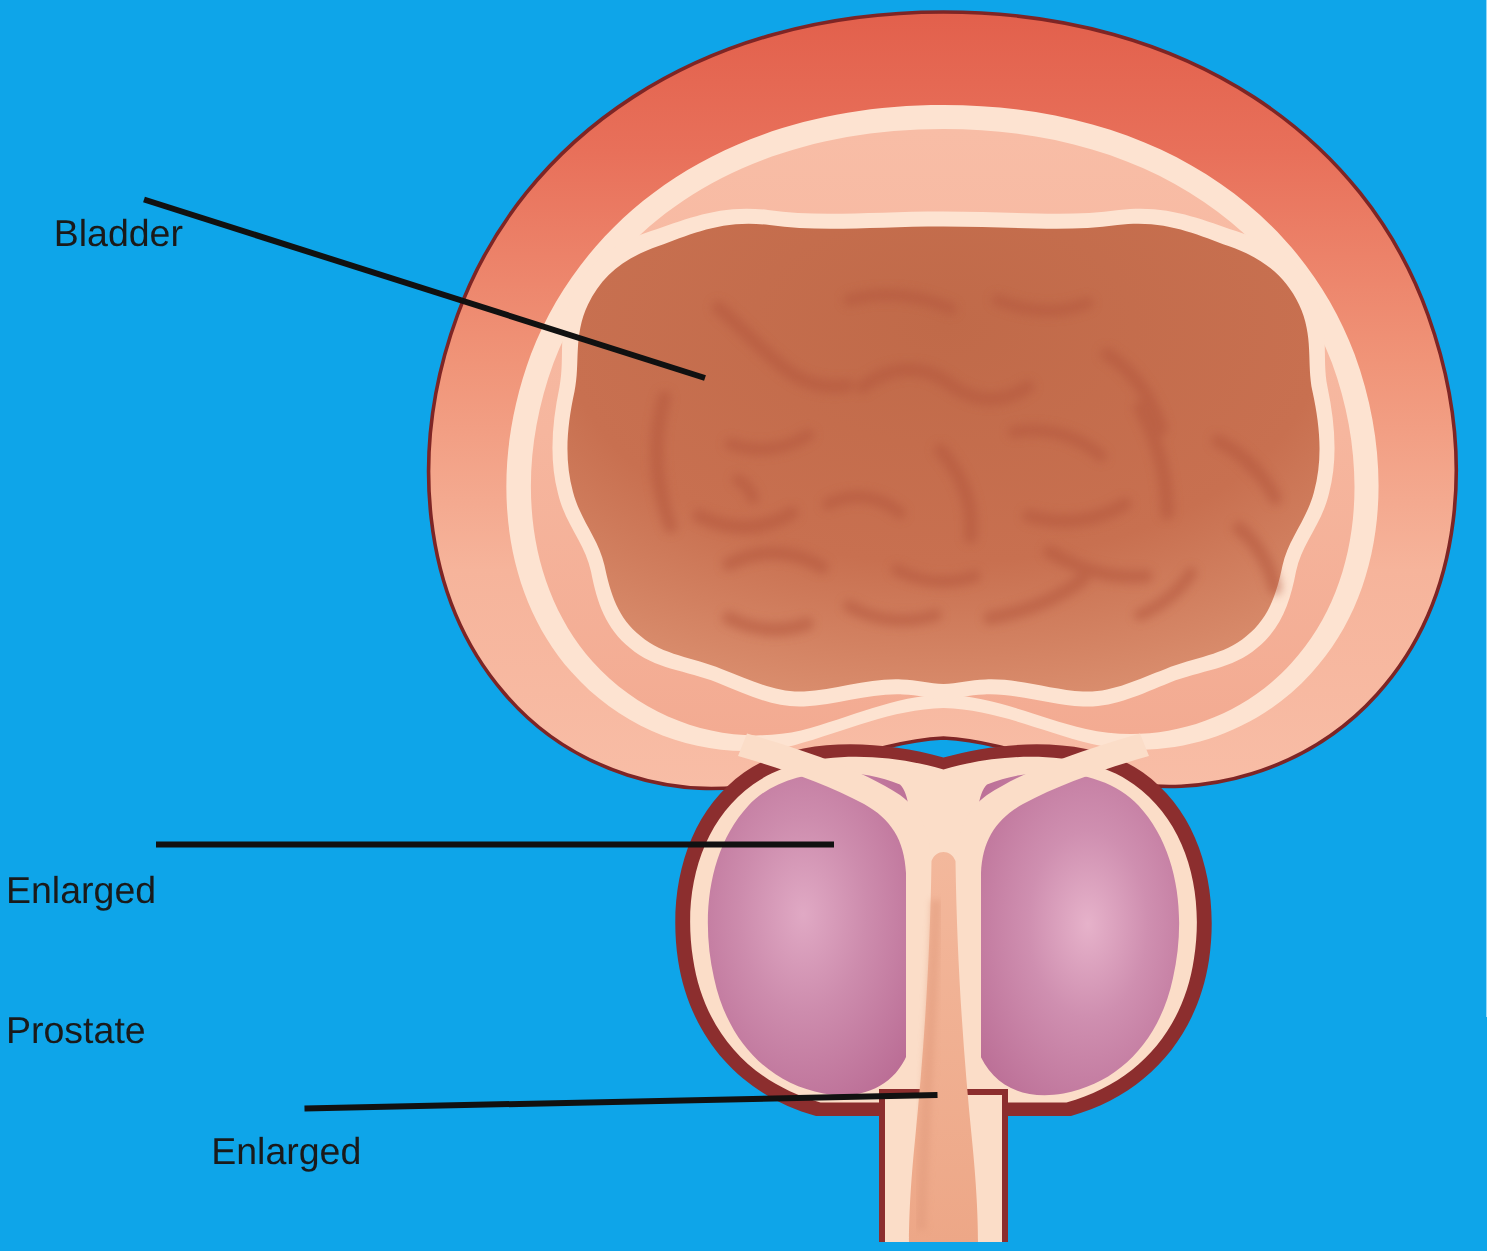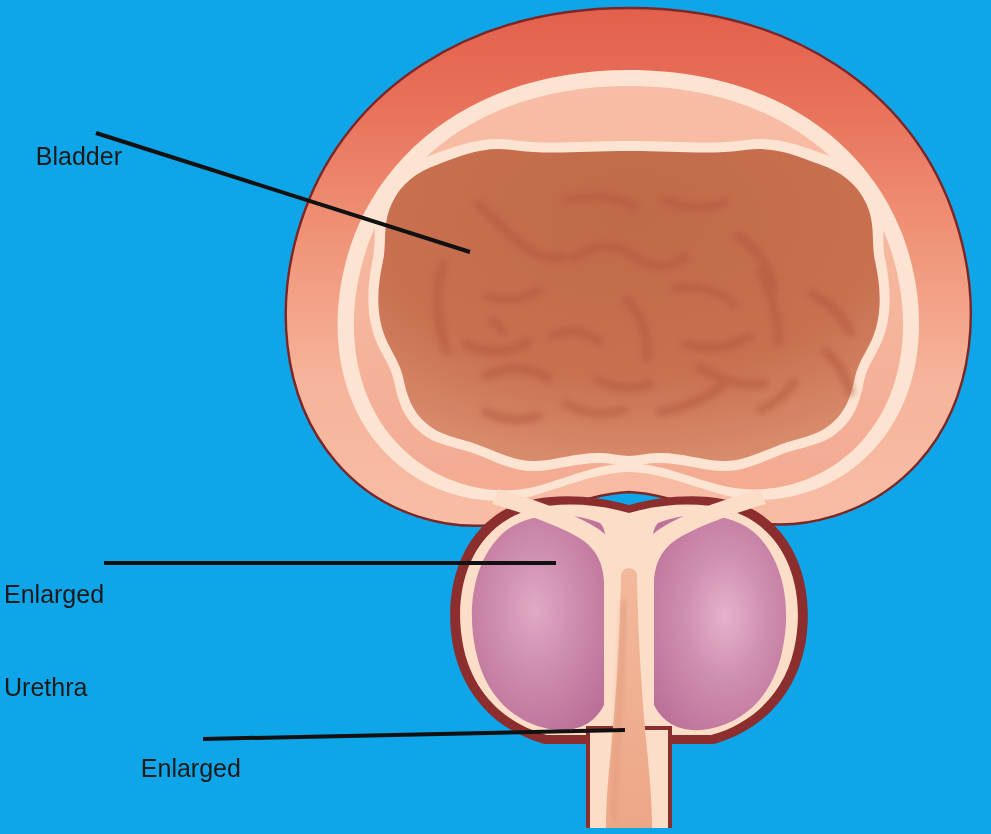--- a/index.html
+++ b/index.html
@@ -244,20 +244,20 @@
       <line x1="203" y1="739" x2="625" y2="730"></line>
     </g>
   </svg>
 
   <div class="lbl" id="label-bladder">
     <span>Bladder</span>
   </div>
 
   <div class="lbl" id="label-prostate">
     <div>Enlarged</div>
-    <div>Urethra</div>
+    <div>Prostate</div>
   </div>
 
   <div class="lbl" id="label-urethra">
     <span>Enlarged</span>
   </div>
 
 </div>
 
 </body></html>

